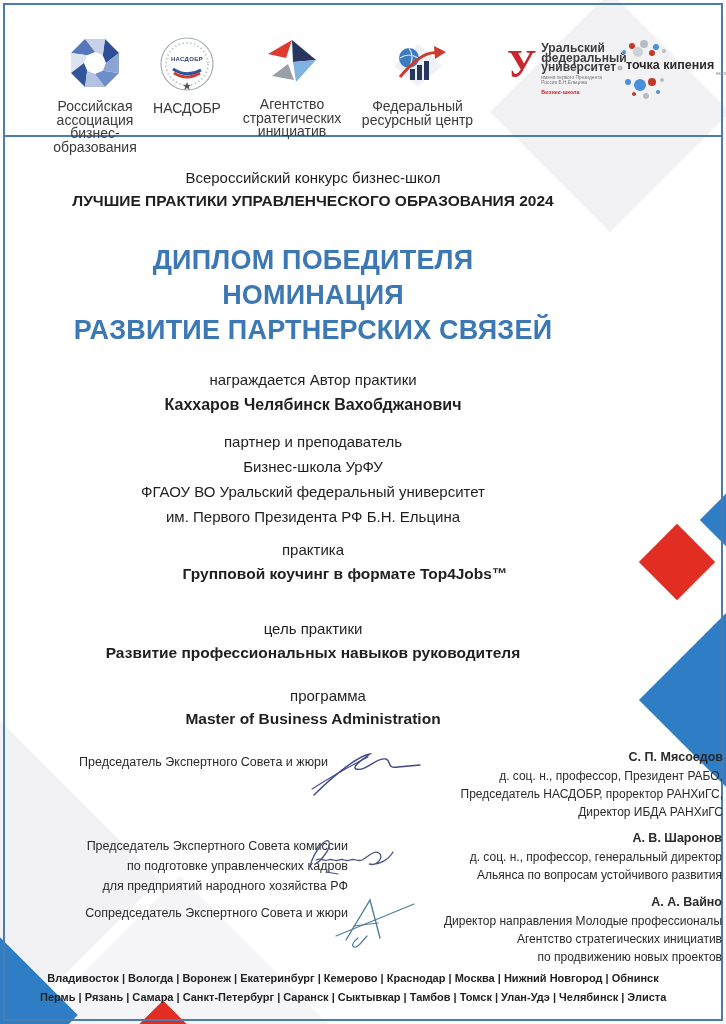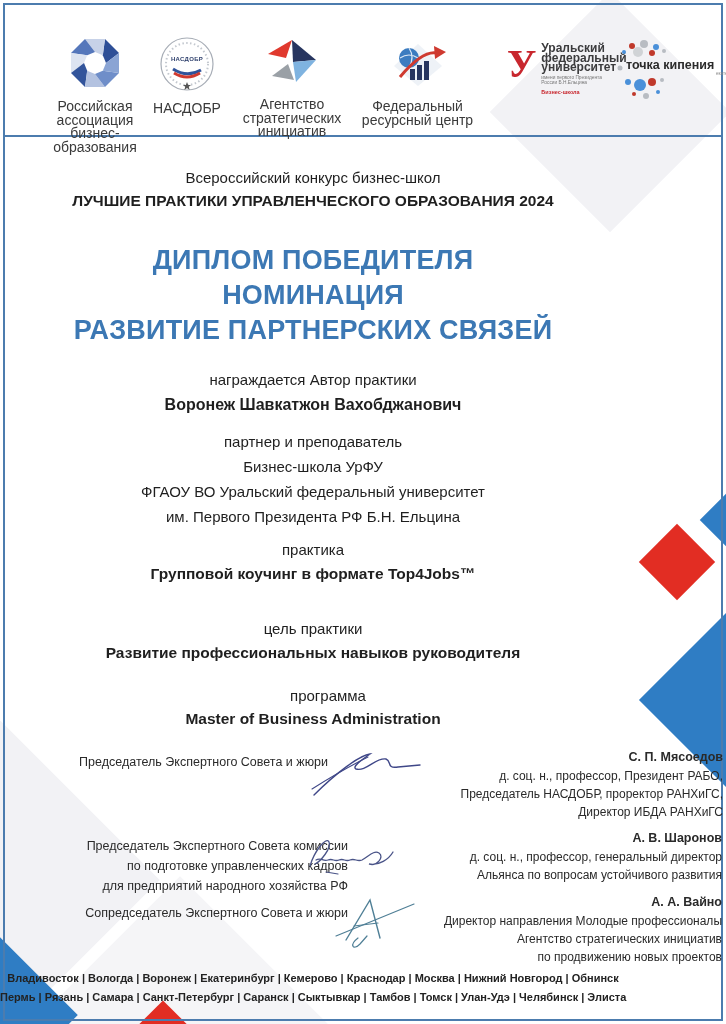--- a/index.html
+++ b/index.html
@@ -28,21 +28,21 @@
   .tochka-city{position:absolute;left:118px;top:33px;font-size:4.5px;color:#888;}
   
   .t15{font-size:15px;line-height:19px;}
   .t15b{font-size:15.5px;line-height:19px;font-weight:bold;}
   .title{font-size:27px;line-height:35px;font-weight:bold;color:#3c78b4;letter-spacing:.2px;}
   .name{font-size:16px;font-weight:bold;}
   
   .posL{font-size:12.5px;line-height:20px;color:#2a2a2a;}
   .signame{font-size:12.5px;font-weight:bold;color:#2a2a2a;}
   .sigtitle{font-size:12px;line-height:18px;color:#2a2a2a;}
-  .cities{font-size:11px;line-height:19px;font-weight:bold;color:#222;white-space:nowrap;}
+  .cities{font-size:11px;line-height:19px;font-weight:bold;color:#222;white-space:nowrap;margin-left:40px;}
   svg{display:block;}
 </style>
 </head>
 <body>
 
 <div class="page">
 
   <div class="diamond wm" style="left:525px;top:27px;width:170px;height:170px;"></div>
   <div class="diamond wm" style="left:-130px;top:760px;width:240px;height:240px;"></div>
   <div class="diamond wm" style="left:50px;top:930px;width:260px;height:260px;background:#f5f5f7;"></div>
@@ -164,28 +164,28 @@
   <div class="abs center t15" style="top:168px;">Всероссийский конкурс бизнес-школ</div>
   <div class="abs center t15b" style="top:191px;">ЛУЧШИЕ ПРАКТИКИ УПРАВЛЕНЧЕСКОГО ОБРАЗОВАНИЯ 2024</div>
 
   <div class="abs center title" style="top:243px;">
     <div>ДИПЛОМ ПОБЕДИТЕЛЯ</div>
     <div>НОМИНАЦИЯ</div>
     <div>РАЗВИТИЕ ПАРТНЕРСКИХ СВЯЗЕЙ</div>
   </div>
 
   <div class="abs center t15" style="top:370px;">награждается Автор практики</div>
-  <div class="abs center name" style="top:396px;">Воронеж Шавкатжон Вахобджанович</div>
+  <div class="abs center name" style="top:396px;">Каххаров Челябинск Вахобджанович</div>
   <div class="abs center t15" style="top:432px;">партнер и преподаватель</div>
   <div class="abs center t15" style="top:457px;">Бизнес-школа УрФУ</div>
   <div class="abs center t15" style="top:482px;">ФГАОУ ВО Уральский федеральный университет</div>
   <div class="abs center t15" style="top:507px;">им. Первого Президента РФ Б.Н. Ельцина</div>
 
   <div class="abs center t15" style="top:540px;">практика</div>
-  <div class="abs center t15b" style="top:564px;">Групповой коучинг в формате Top4Jobs™</div>
+  <div class="abs center t15b" style="top:564px;padding-left:32px;">Групповой коучинг в формате Top4Jobs™</div>
   <div class="abs center t15" style="top:619px;">цель практики</div>
   <div class="abs center t15b" style="top:643px;">Развитие профессиональных навыков руководителя</div>
   <div class="abs center t15" style="top:686px;padding-left:15px;">программа</div>
   <div class="abs center t15b" style="top:709px;">Master of Business Administration</div>
 
   <div class="abs posL" style="left:28px;top:752px;width:300px;">Председатель Экспертного Совета и жюри</div>
   <div class="abs" style="left:310px;top:745px;">
     <svg width="120" height="58" viewBox="0 0 120 58">
       <path d="M4 50 C 26 28 50 10 60 9 C 50 16 42 22 46 24 C 56 27 66 12 76 14 C 82 16 76 24 88 22 L 110 20" fill="none" stroke="#3f4788" stroke-width="1.4" stroke-linecap="round"></path>
       <path d="M2 44 C 24 30 46 18 58 12" fill="none" stroke="#3f4788" stroke-width="1.1" stroke-linecap="round"></path>

